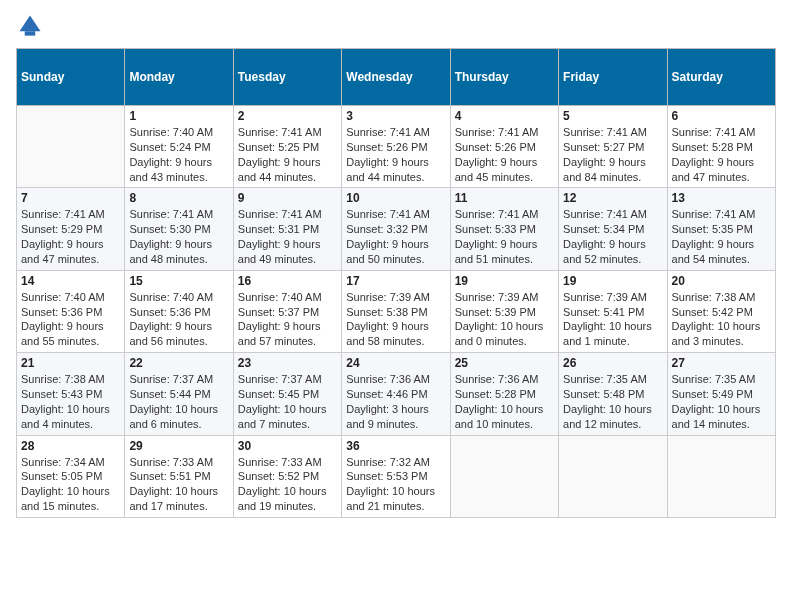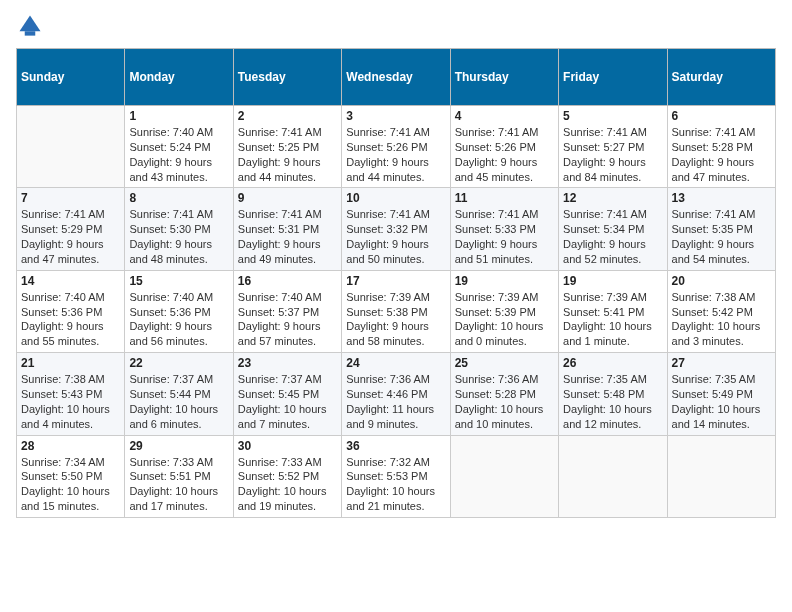--- a/index.html
+++ b/index.html
@@ -325,21 +325,21 @@
             <span>Sunrise: 7:37 AM</span><br>
             <span>Sunset: 5:45 PM</span><br>
             <span>Daylight: 10 hours and 7 minutes.</span>
           </div>
         </td>
           <td>
           <span class="day-number">24</span>
           <div class="cell-text">
             <span>Sunrise: 7:36 AM</span><br>
             <span>Sunset: 4:46 PM</span><br>
-            <span>Daylight: 11 hours and 9 minutes.</span>
+            <span>Daylight: 3 hours and 9 minutes.</span>
           </div>
         </td>
           <td>
           <span class="day-number">25</span>
           <div class="cell-text">
             <span>Sunrise: 7:36 AM</span><br>
             <span>Sunset: 5:28 PM</span><br>
             <span>Daylight: 10 hours and 10 minutes.</span>
           </div>
         </td>
@@ -358,21 +358,21 @@
             <span>Sunset: 5:49 PM</span><br>
             <span>Daylight: 10 hours and 14 minutes.</span>
           </div>
         </td>
         </tr>
         <tr>
           <td>
           <span class="day-number">28</span>
           <div class="cell-text">
             <span>Sunrise: 7:34 AM</span><br>
-            <span>Sunset: 5:50 PM</span><br>
+            <span>Sunset: 5:05 PM</span><br>
             <span>Daylight: 10 hours and 15 minutes.</span>
           </div>
         </td>
           <td>
           <span class="day-number">29</span>
           <div class="cell-text">
             <span>Sunrise: 7:33 AM</span><br>
             <span>Sunset: 5:51 PM</span><br>
             <span>Daylight: 10 hours and 17 minutes.</span>
           </div>

